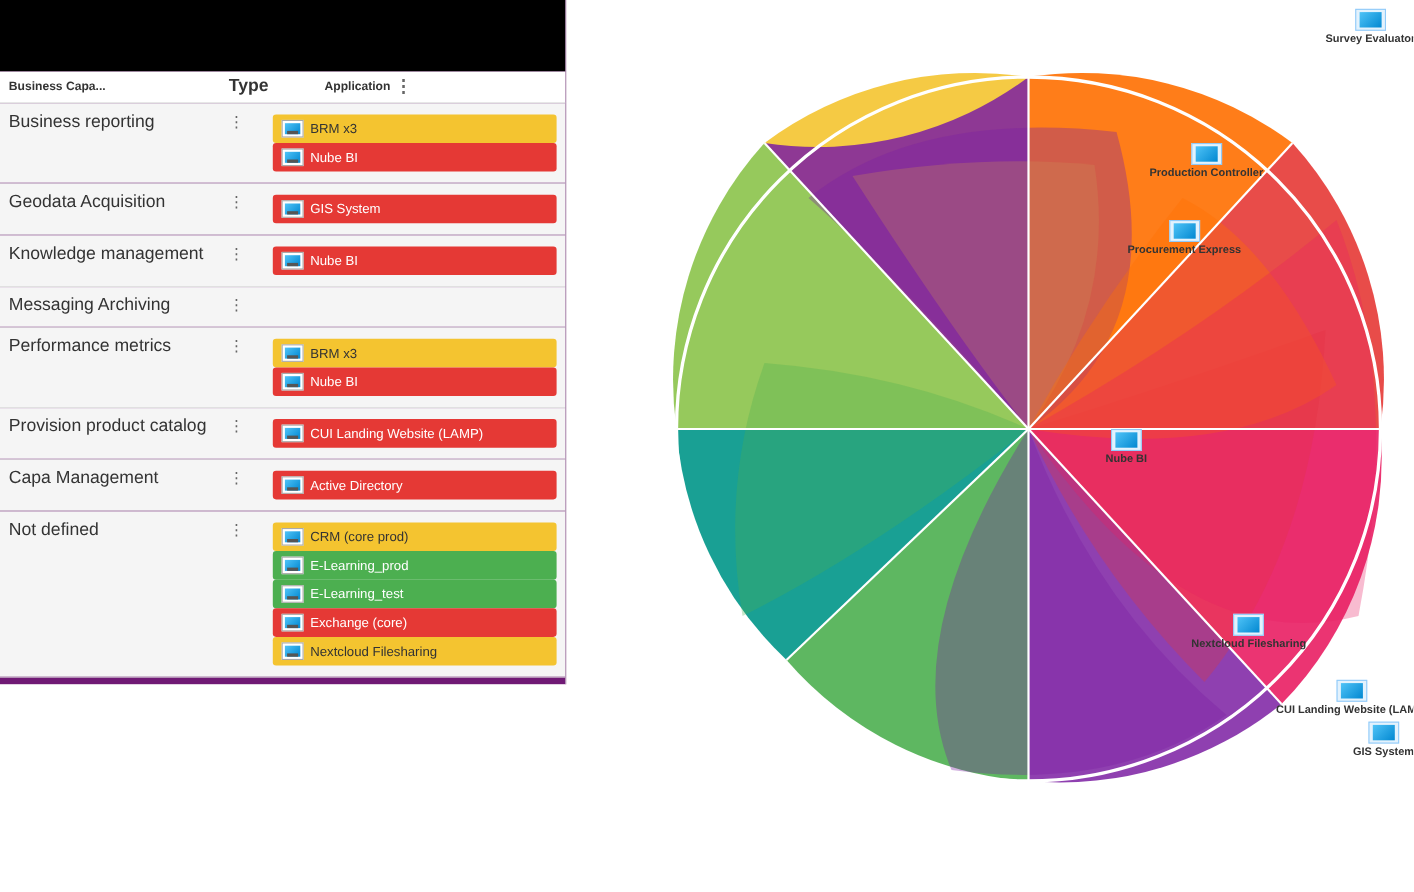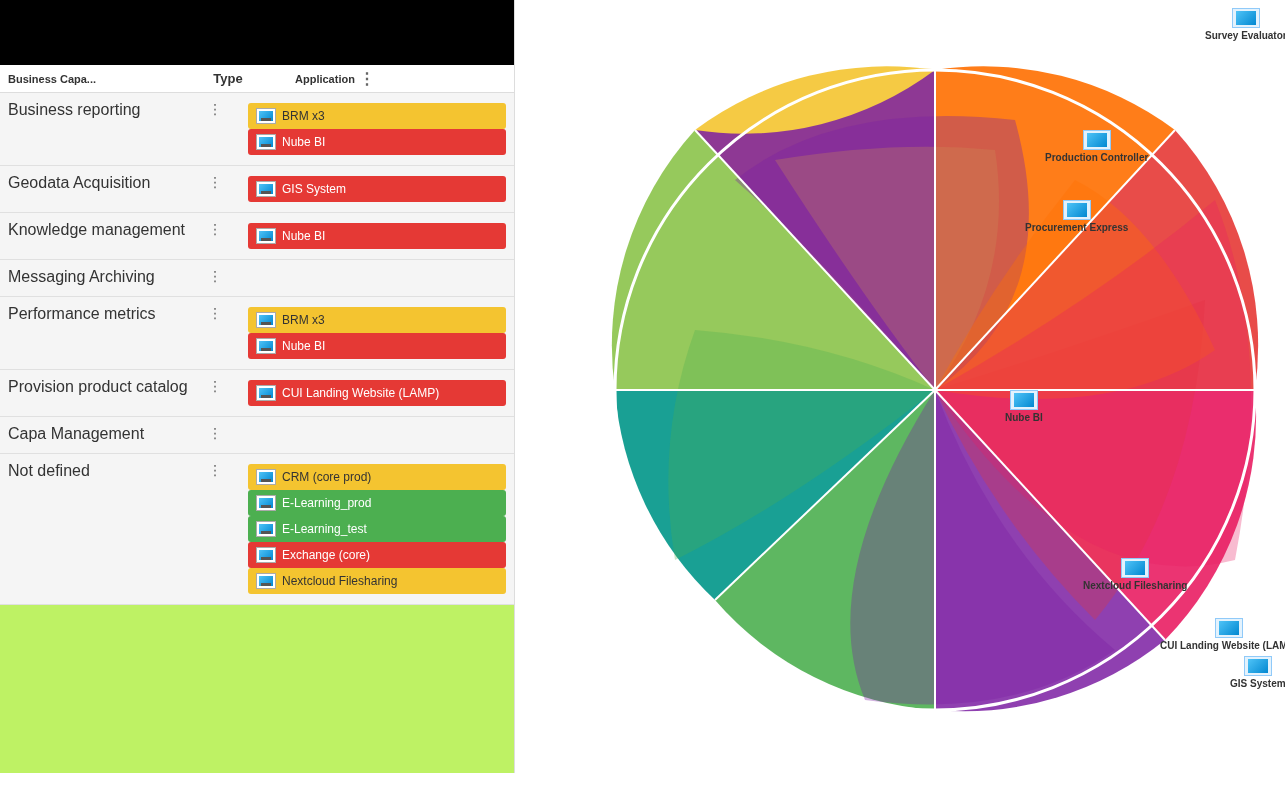--- a/index.html
+++ b/index.html
@@ -1,28 +1,28 @@
 <!DOCTYPE html>
 <html><head>
   <meta charset="utf-8">
   <style>
     * { box-sizing: border-box; margin: 0; padding: 0; }
     body { font-family: Arial, sans-serif; font-size: 12px; background: #fff; overflow: hidden; width: 1285px; height: 811px; }
     
     .main-container { display: flex; width: 1285px; height: 811px; position: relative; }
     
     
-    .left-panel { width: 515px; min-width: 515px; height: 773px; overflow-y: auto; border-right: 1px solid #ddd; background: #bef264; }
+    .left-panel { width: 515px; min-width: 515px; height: 622px; overflow-y: auto; border-right: 1px solid #ddd; background: #701a75; }
     
     
     .black-header { background: #000; height: 65px; width: 100%; }
     
     .table-header { display: flex; align-items: center; padding: 4px 8px; border-bottom: 1px solid #ddd; background: #fff; position: sticky; top: 0; z-index: 10; }
     .col-capability { flex: 0 0 200px; font-weight: bold; font-size: 11px; color: #333; }
-    .col-type { flex: 0 0 40px; font-weight: bold; font-size: 13px; color: #333; text-align: center; }
+    .col-type { flex: 0 0 40px; font-weight: bold; font-size: 16px; color: #333; }
     .col-application { flex: 1; font-weight: bold; font-size: 11px; color: #333; display: flex; align-items: center; gap: 4px; margin-left: 47px; }
     
     .capability-row { border-bottom: 1px solid #e0e0e0; }
     .capability-header { display: flex; align-items: flex-start; padding: 6px 8px; background: #f5f5f5; min-height: 36px; }
     .capability-name { flex: 0 0 200px; font-size: 16px; color: #333; font-weight: 500; padding-top: 2px; }
     .capability-menu-icon { flex: 0 0 20px; cursor: pointer; color: #666; font-size: 14px; padding-top: 2px; }
     .capability-apps { flex: 1; display: flex; flex-direction: column; gap: 0; padding: 4px 0; }
     
     .app-item { display: flex; align-items: center; padding: 5px 8px; border-radius: 3px; color: #fff; font-size: 12px; font-weight: 500; gap: 6px; cursor: pointer; }
     .app-item.yellow { background: #f4c430; color: #333; }
@@ -156,20 +156,28 @@
                 <span>CUI Landing Website (LAMP)</span>
               </div>
             </div>
           </div>
         </div>
         <div class="capability-row">
           <div class="capability-header">
             <div class="capability-name">Capa Management</div>
             <div class="capability-menu-icon">⋮</div>
             <div style="flex: 0 0 20px;"></div>
+            <div class="capability-apps">
+              <div class="app-item red">
+                <div class="app-icon">
+                  <div class="app-icon-inner"></div>
+                </div>
+                <span>Active Directory</span>
+              </div>
+            </div>
           </div>
         </div>
         <div class="capability-row">
           <div class="capability-header">
             <div class="capability-name">Not defined</div>
             <div class="capability-menu-icon">⋮</div>
             <div style="flex: 0 0 20px;"></div>
             <div class="capability-apps">
               <div class="app-item yellow">
                 <div class="app-icon">

